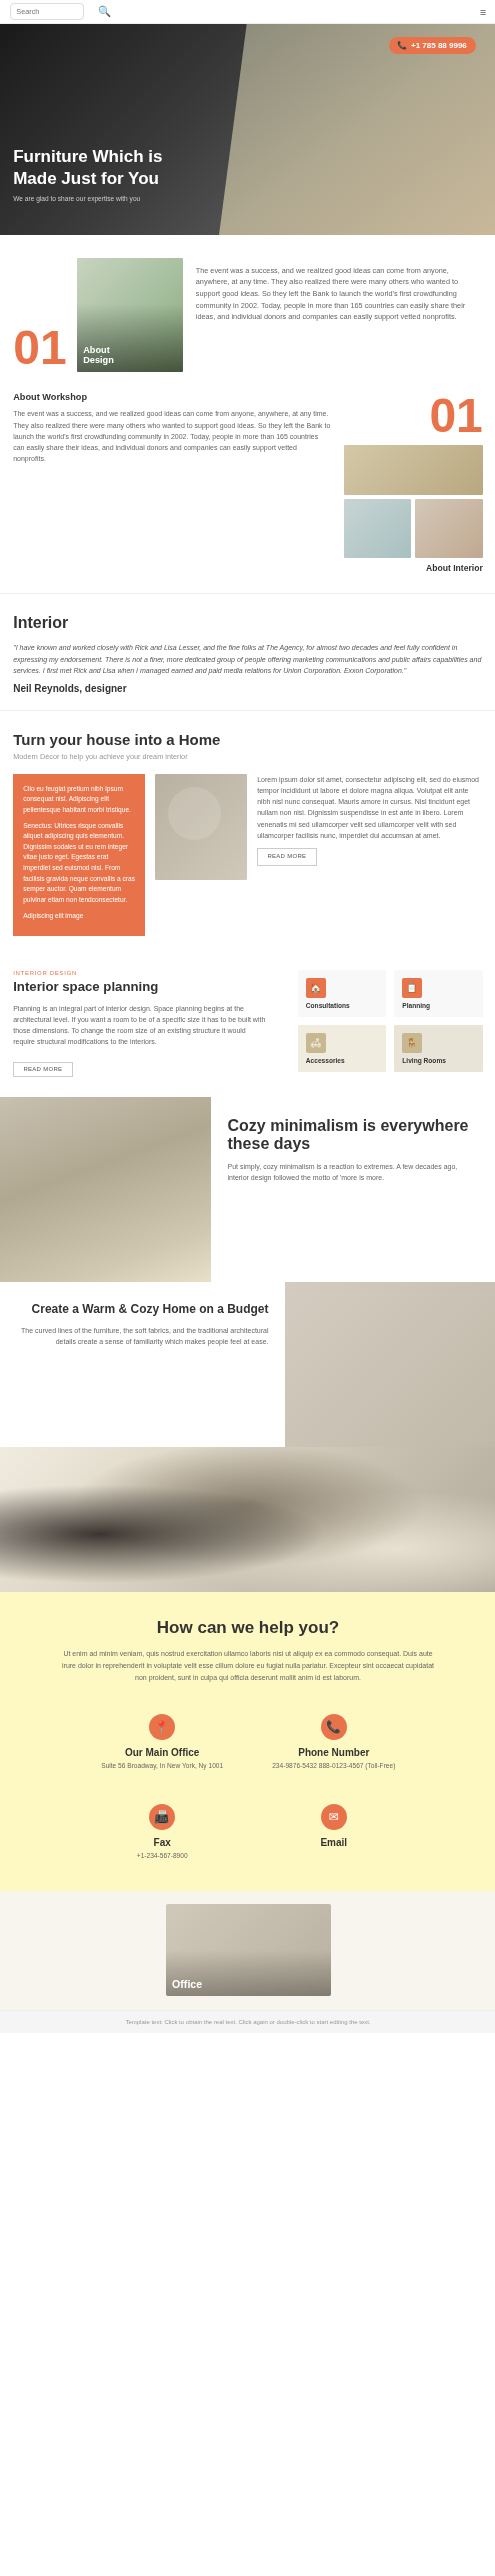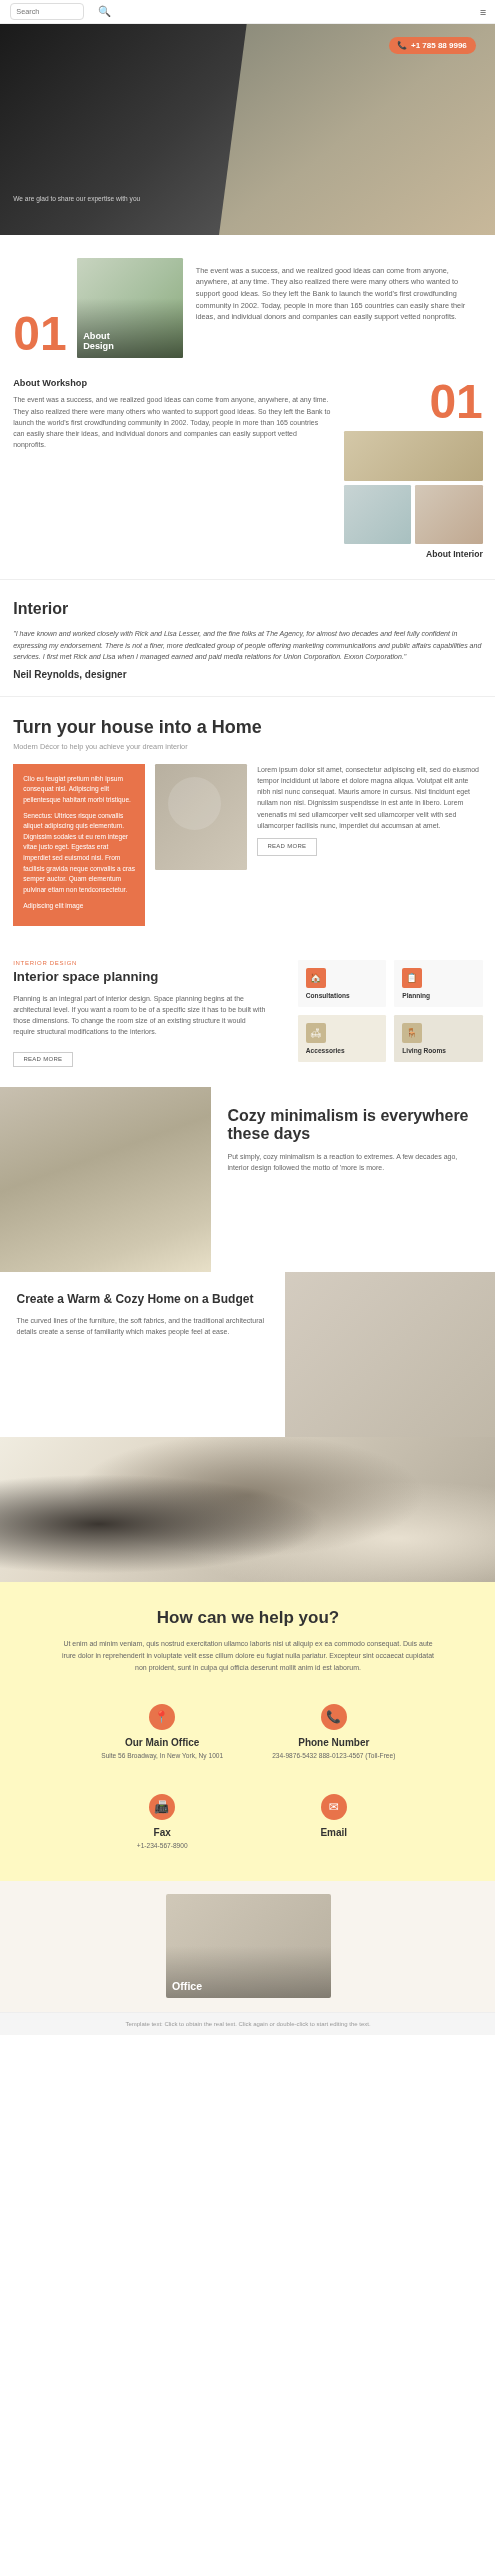--- a/index.html
+++ b/index.html
@@ -89,21 +89,21 @@
     }
     .big-number {
       font-size: 48px;
       font-weight: bold;
       color: #e8734a;
       line-height: 1;
       min-width: 53px;
     }
     .about-design-img {
       width: 106px;
-      height: 100px;
+      height: 114px;
       background: linear-gradient(135deg, #c8d4c0 0%, #a8c0a0 50%, #88a878 100%);
       border-radius: 1.3px;
       display: flex;
       align-items: flex-end;
       padding: 6.6px;
       position: relative;
       overflow: hidden;
       flex-shrink: 0;
     }
     .about-design-label {
@@ -183,21 +183,21 @@
       color: #333;
       margin-top: 5.3px;
     }
 
     
     .turn-home {
       padding: 20px 13.2px 13.2px;
       border-top: 0.7px solid #eee;
     }
     .turn-home h2 {
-      font-size: 18px;
+      font-size: 15px;
       font-weight: bold;
       color: #333;
       margin-bottom: 3.3px;
     }
     .turn-home-sub {
       font-size: 7.3px;
       color: #999;
       margin-bottom: 13.2px;
     }
     .home-row {
@@ -355,20 +355,21 @@
     
     .warm-section {
       display: flex;
       gap: 0;
       align-items: stretch;
       min-height: 165px;
     }
     .warm-content {
       padding: 20px 16.5px;
       flex: 1;
+      text-align: right;
     }
     .warm-title {
       font-size: 12px;
       font-weight: bold;
       color: #333;
       margin-bottom: 8px;
       line-height: 1.3;
     }
     .warm-text {
       font-size: 7px;
@@ -480,20 +481,21 @@
     <input type="text" placeholder="Search" style="">
     <span>🔍</span>
   </div>
   <span class="menu-icon">≡</span>
 </header>
 
 <section class="hero">
   <div class="hero-bg"></div>
   <div class="hero-room"></div>
   <div class="hero-content">
+    <div class="hero-title">Furniture Which is Made Just for You</div>
     <div class="hero-subtitle">We are glad to share our expertise with you</div>
   </div>
   <div class="hero-phone">
     <span>📞</span>
     <span>+1 785 88 9996</span>
   </div>
 </section>
 
 <section>
   <div style="display:flex; gap:13.2px; padding:23px 13.2px 6.6px; align-items:flex-start;">
@@ -628,21 +630,21 @@
 
     <div class="contact-item">
       <div class="contact-icon email-ic">✉</div>
       <div class="contact-label">Email</div>
       <div class="contact-value"></div>
     </div>
   </div>
 </section>
 
 <div style="display:flex; justify-content:center; padding:13.2px 0; background:#f8f4ee; min-height:106px;">
-  <div style="width:165px; height:104px; background:linear-gradient(135deg,#d0c8b8,#b8b0a0); border-radius:2px; display:flex; align-items:flex-end; padding:6.6px; position:relative; overflow:hidden;">
+  <div style="width:165px; height:92px; background:linear-gradient(135deg,#d0c8b8,#b8b0a0); border-radius:2px; display:flex; align-items:flex-end; padding:6.6px; position:relative; overflow:hidden;">
     <div style="position:absolute; top:0;left:0;right:0;bottom:0; background:linear-gradient(to bottom, transparent 50%, rgba(0,0,0,0.3) 100%);"></div>
     <span style="color:#fff; font-size:10.6px; font-weight:bold; position:relative; z-index:2;">Office</span>
   </div>
 </div>
 
 <footer class="footer">
   <span>Template text: Click to obtain the real text. Click again or double-click to start editing the text.</span>
 </footer>
 
 

